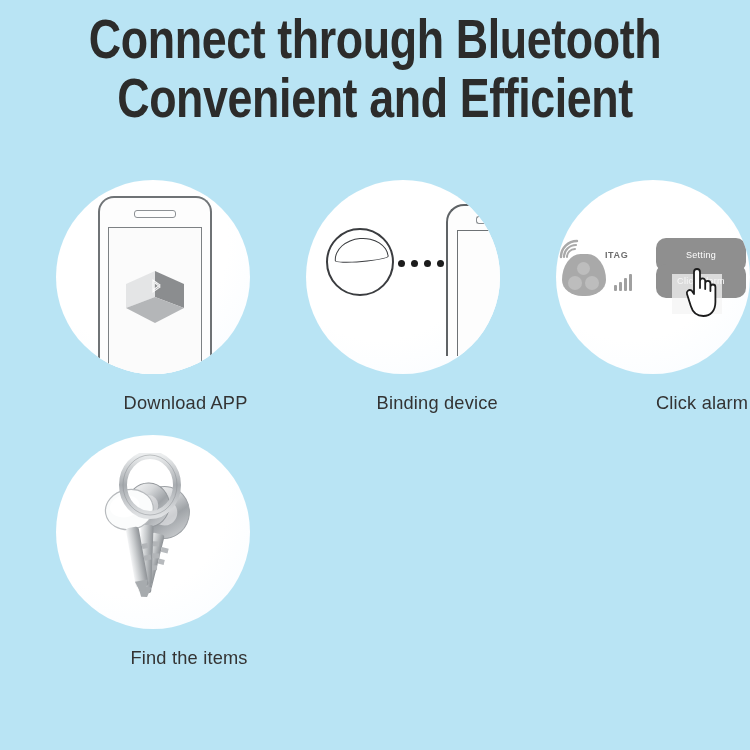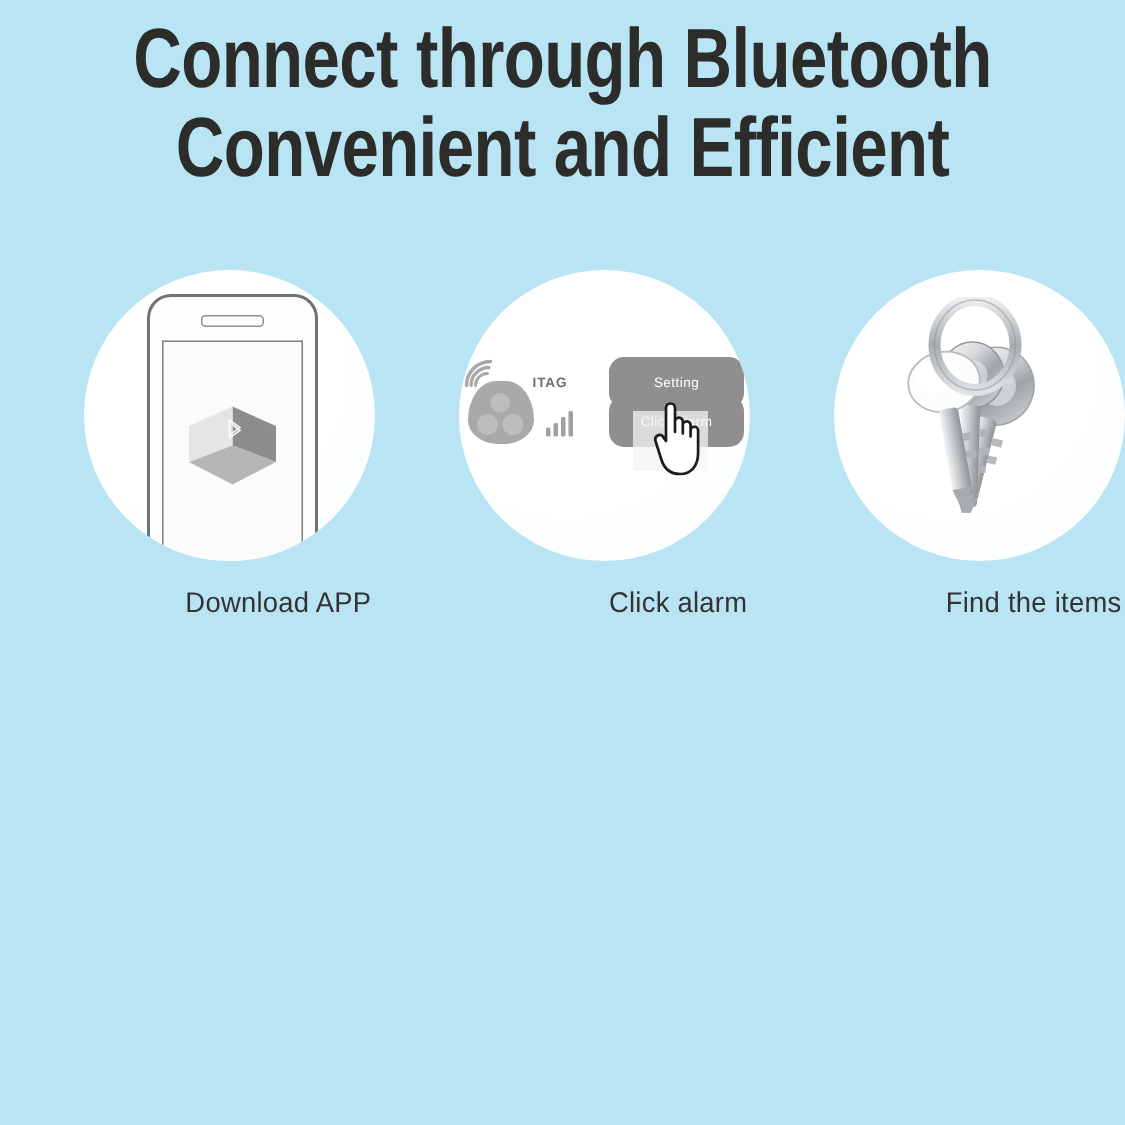--- a/index.html
+++ b/index.html
@@ -328,20 +328,40 @@
           <polygon points="37,14 8,27 8,51 37,40" fill="#e4e5e6"></polygon>
           <polygon points="37,40 66,51 37,66 8,51" fill="#b4b6b8"></polygon>
           <path d="M37,26 L42,30 L35,35 L35,23 L42,28 L35,33" stroke="#ffffff" stroke-width="1.1" fill="none" opacity="0.9"></path>
         </svg>
       </div>
     </div>
     <div class="caption">Download APP</div>
   </div>
 
 
+  <div class="step">
+    <div class="disc">
+      <div class="tag tag3">
+        <div class="lens"></div>
+      </div>
+      <div class="dots">
+        <i></i>
+        <i></i>
+        <i></i>
+        <i></i>
+        <i></i>
+        <i></i>
+      </div>
+      <div class="phone-corner">
+        <div class="spk"></div>
+        <div class="inner"></div>
+      </div>
+    </div>
+    <div class="caption">Binding device</div>
+  </div>
 
   <div class="step">
     <div class="disc">
       <div class="itag-wrap">
         <svg class="wifi-arc" viewBox="0 0 26 22">
           <path d="M3,19 A16,16 0 0 1 19,3" stroke="#a9a9a9" stroke-width="2.4" fill="none" stroke-linecap="round"></path>
           <path d="M6,19 A12,12 0 0 1 18,7" stroke="#a9a9a9" stroke-width="2.2" fill="none" stroke-linecap="round"></path>
           <path d="M9,19 A8,8 0 0 1 17,11" stroke="#a9a9a9" stroke-width="2" fill="none" stroke-linecap="round"></path>
         </svg>
         <div class="itag-body">

